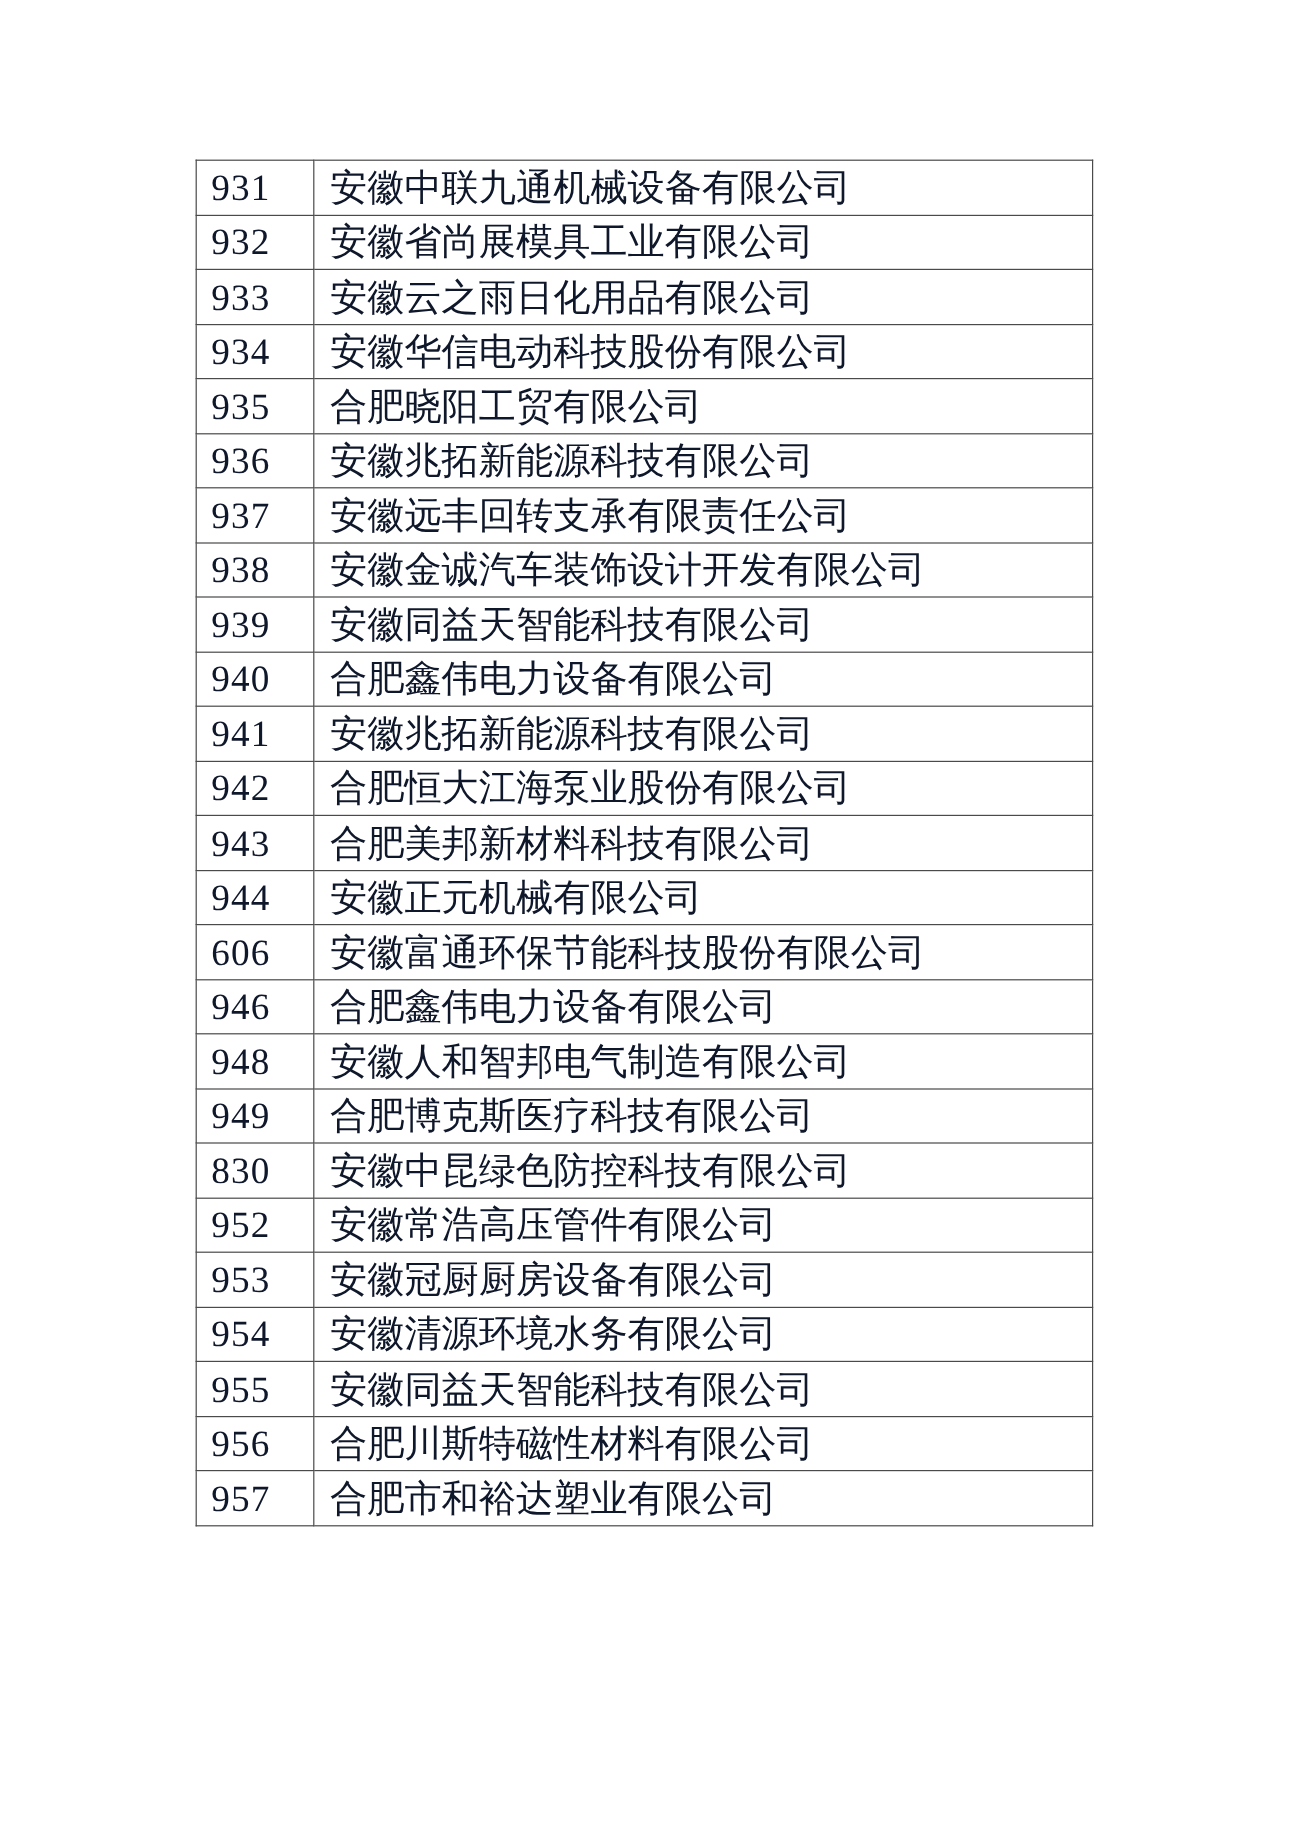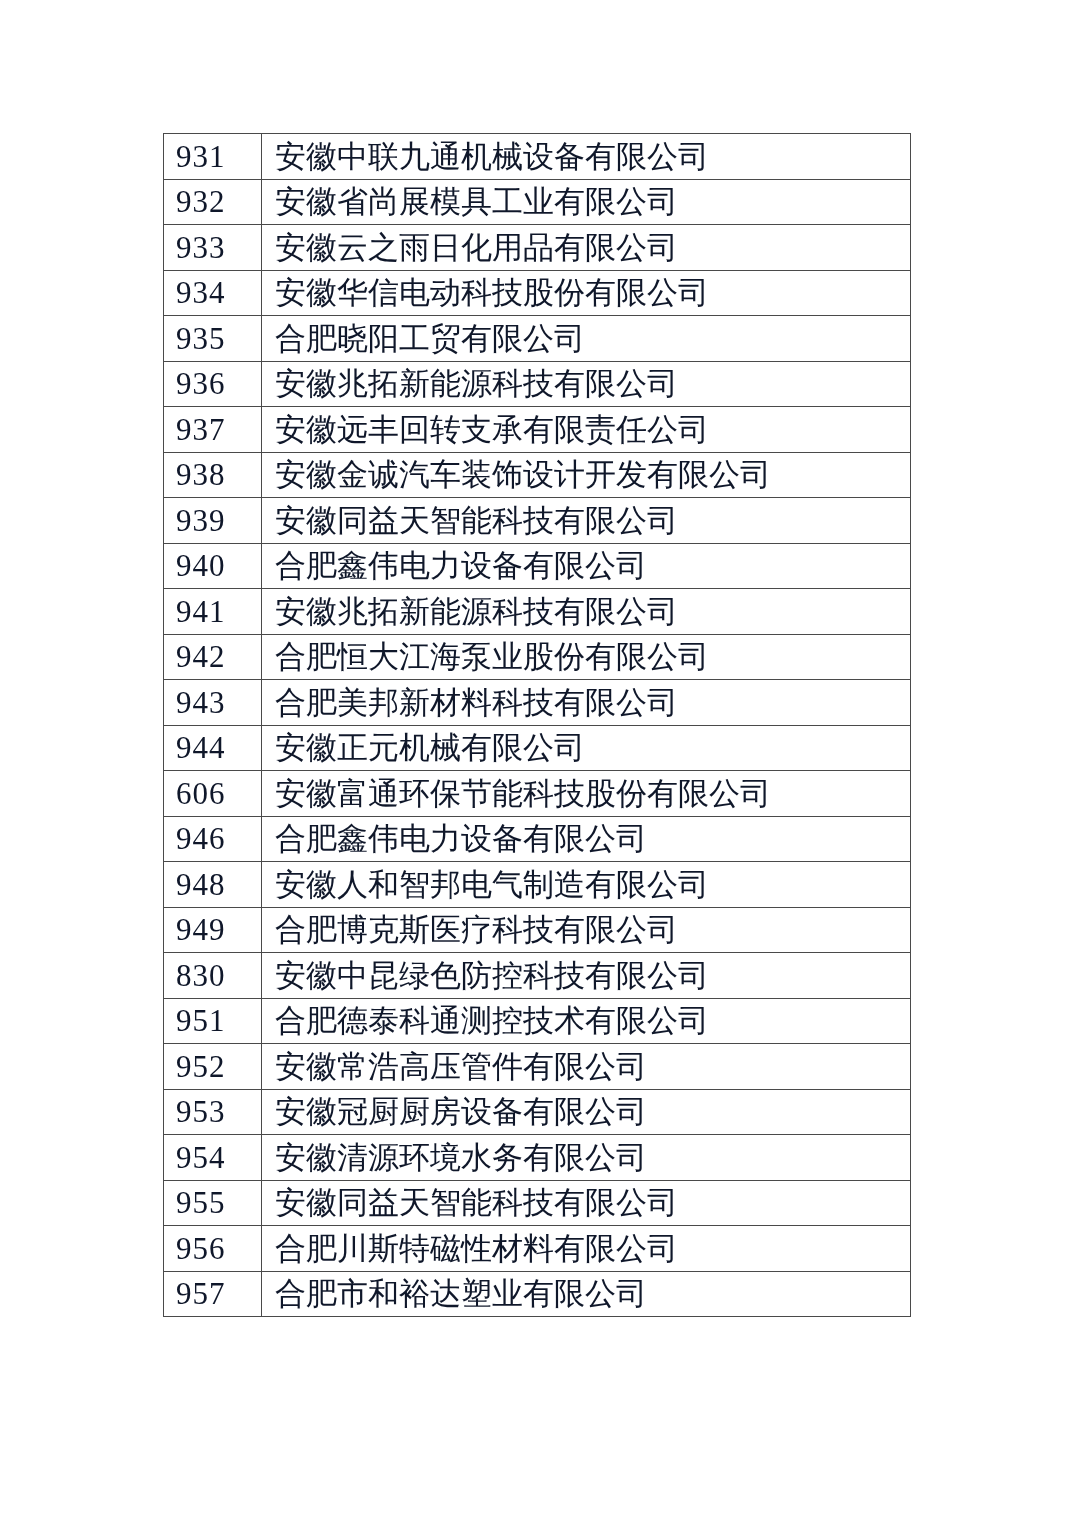--- a/index.html
+++ b/index.html
@@ -125,24 +125,20 @@
         </tr>
         <tr>
           <td class="cell-index">949</td>
           <td class="cell-name">合肥博克斯医疗科技有限公司</td>
         </tr>
         <tr>
           <td class="cell-index">830</td>
           <td class="cell-name">安徽中昆绿色防控科技有限公司</td>
         </tr>
         <tr>
-          <td class="cell-index">951</td>
-          <td class="cell-name">合肥德泰科通测控技术有限公司</td>
-        </tr>
-        <tr>
           <td class="cell-index">952</td>
           <td class="cell-name">安徽常浩高压管件有限公司</td>
         </tr>
         <tr>
           <td class="cell-index">953</td>
           <td class="cell-name">安徽冠厨厨房设备有限公司</td>
         </tr>
         <tr>
           <td class="cell-index">954</td>
           <td class="cell-name">安徽清源环境水务有限公司</td>

